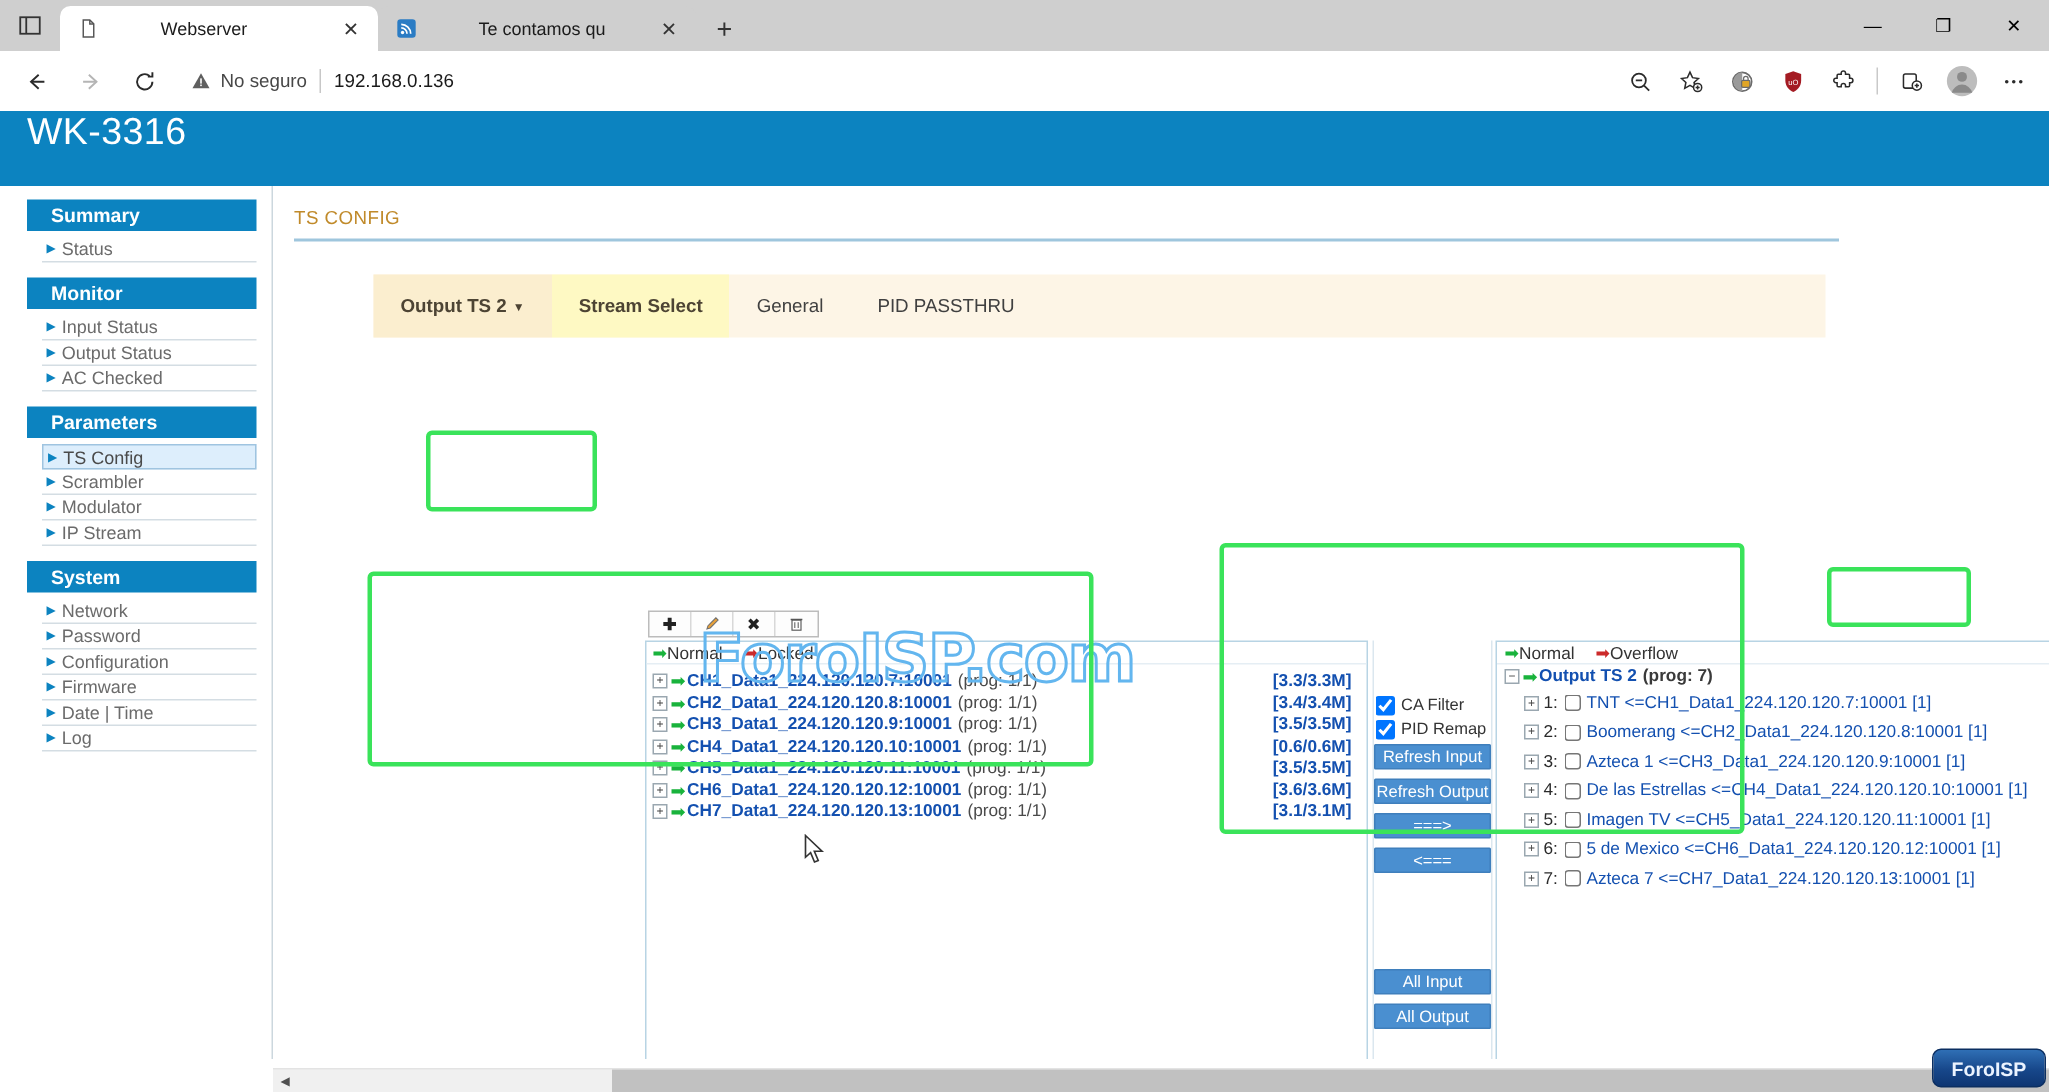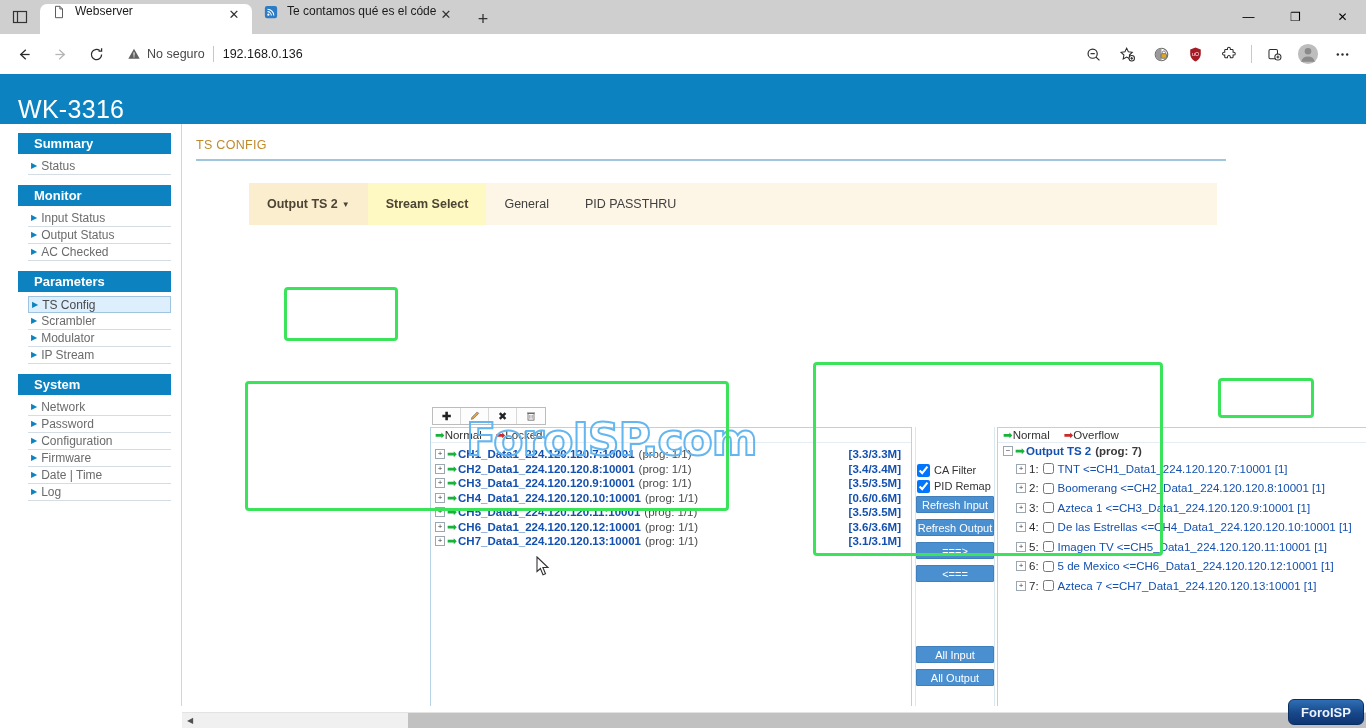--- a/index.html
+++ b/index.html
@@ -19,28 +19,29 @@
     align-items: flex-end;
     position: relative;
   }
   .tab-list-btn {
     width: 40px; height: 34px;
     display: flex; align-items: center; justify-content: center;
   }
   .tab-list-btn svg { width: 16px; height: 16px; }
   .btab {
     height: 30px;
-    display: flex; 
+    display: flex; align-items: center;
     padding: 0 8px 0 11px;
     border-radius: 7px 7px 0 0;
     font-size: 12px;
     color: #1b1b1b;
     position: relative;
     min-width: 150px;
     max-width: 240px;
+    gap: 32px;
   }
   .btab.active { background: #ffffff; width: 212px; }
   .btab.inactive { background: #cfcfcf; width: 212px; }
   .btab .favicon {
     width: 16px; height: 16px; margin-right: 8px;
     flex: 0 0 16px;
     display: flex; align-items: center; justify-content: center;
   }
   .btab .tabtitle {
     flex: 1 1 auto;
@@ -108,21 +109,21 @@
   .page {
     position: relative;
     width: 1366px;
     height: 654px;
     background: #ffffff;
     overflow: hidden;
   }
   .app-header {
     height: 50px;
     background: #0c83c0;
-    display: flex; align-items: flex-end;
+    display: flex; align-items: flex-start;
     padding-left: 18px;
   }
   .app-header .brand {
     color: #ffffff; font-size: 25px; font-weight: normal;
     letter-spacing: 0.3px;
   }
   .subbar {
     height: 22px;
     background: #d6e4ec;
     display: flex; align-items: center;

